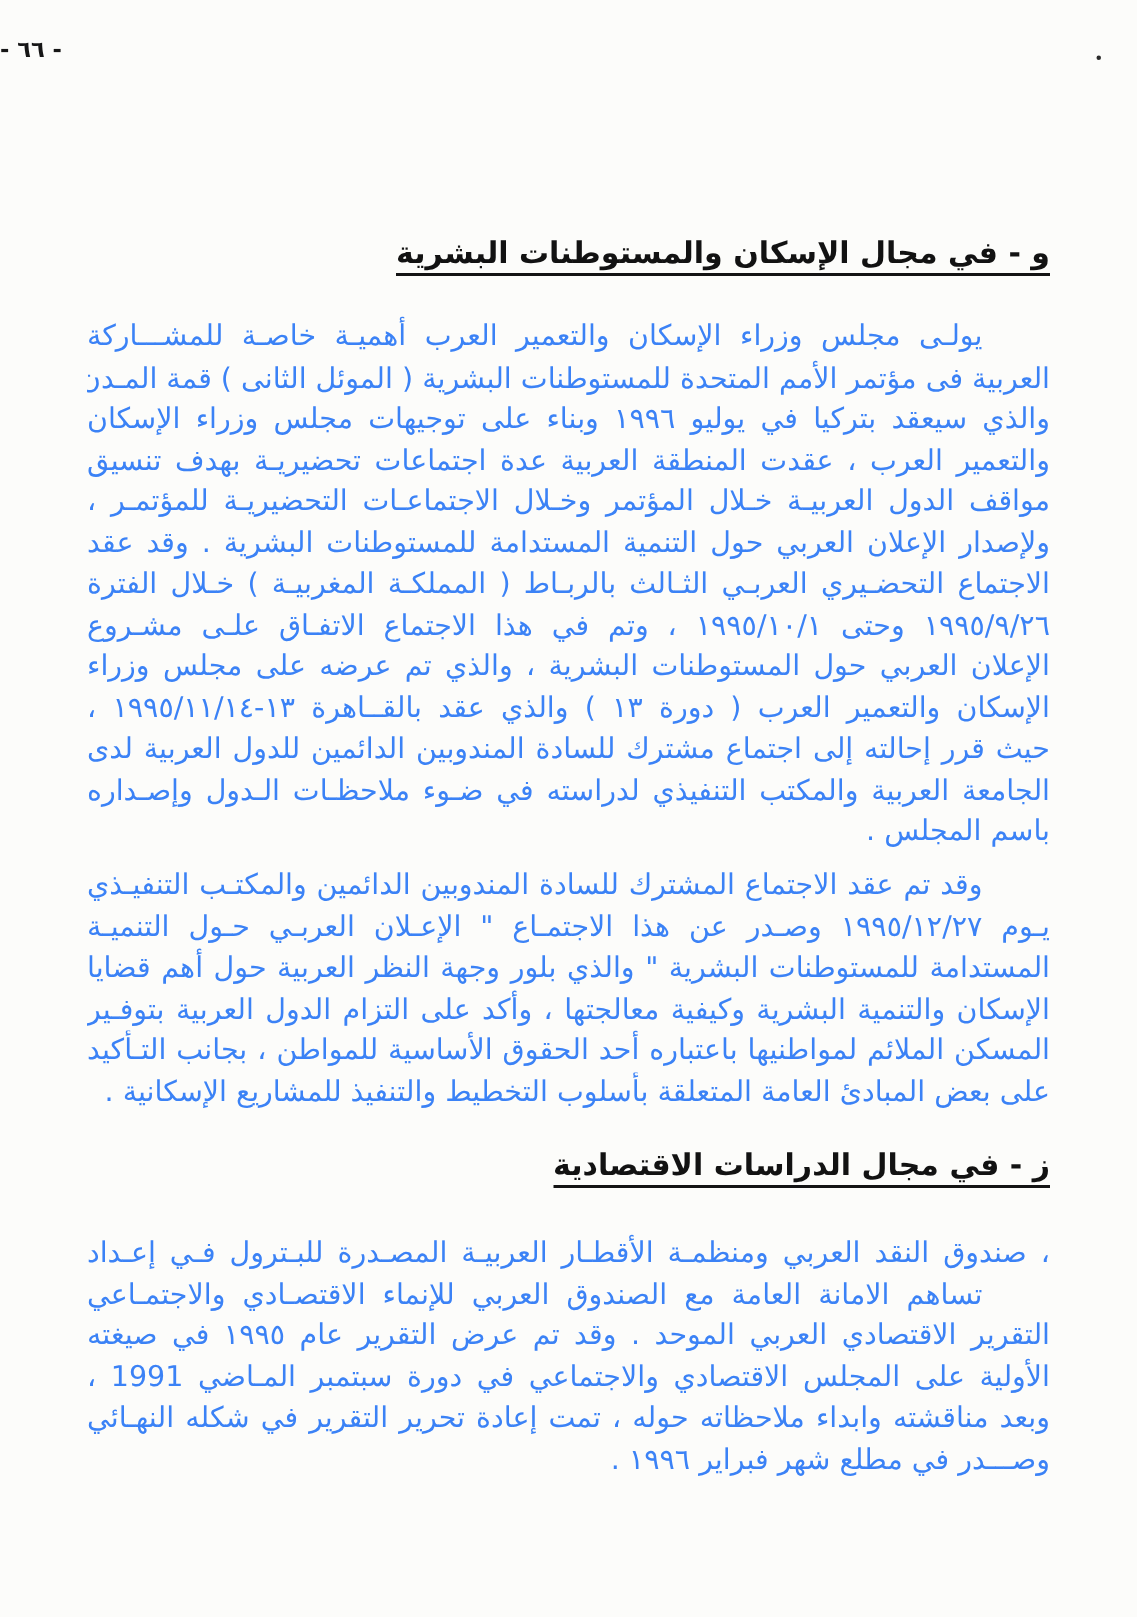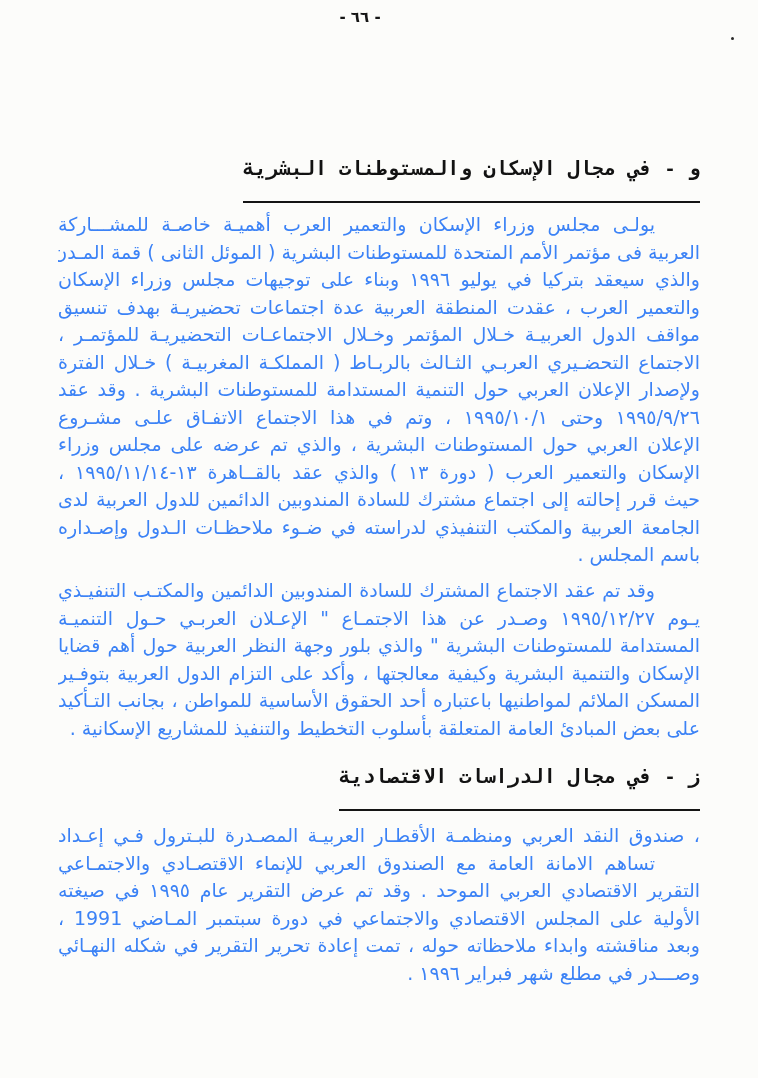--- a/index.html
+++ b/index.html
@@ -8,22 +8,22 @@
     width:758px;height:1078px;
     margin:0 auto;
     background:#fcfcfa;
     overflow:hidden;
     font-family:"DejaVu Sans", sans-serif;
     color:#1b1b1b;
     direction:rtl;
   }
   .pageno{
     position:absolute;
-    top:8px;left:0;right:38px;
-    text-align:center;
+    top:24px;left:0;right:38px;
+    text-align:left;
     font-size:15px;
     font-weight:600;
     letter-spacing:3px;
     color:#161616;
   }
   .corner-dot{
     position:absolute;
     top:37px;left:731px;
     width:3px;height:3px;
     border-radius:50%;
@@ -35,22 +35,21 @@
     margin:0;
     text-align:right;
     font-size:20px;
     font-weight:bold;
     color:#121212;
     direction:rtl;
   }
   .heading .hline{
     display:inline-block;
     border-bottom:2.5px solid #141414;
-    padding-bottom:20px;
-    font-family:Liberation Mono, monospace;
+    padding-bottom:2px;
   }
   .h1pos{top:156px;}
   .h2pos{top:764px;}
   .para{
     position:absolute;
     left:58px;right:58px;
     direction:rtl;
     font-size:19px;
     color:#3b82f6;
   }
@@ -79,22 +78,22 @@
   <h2 class="heading h1pos">
     <span class="hline">و - في مجال الإسكان والمستوطنات البشرية</span>
   </h2>
 
   <div class="para p1pos">
     <div class="tline firstline">يولـى مجلس وزراء الإسكان والتعمير العرب أهميـة خاصـة للمشـــاركة</div>
     <div class="tline">العربية فى مؤتمر الأمم المتحدة للمستوطنات البشرية ( الموئل الثانى ) قمة المـدن</div>
     <div class="tline">والذي سيعقد بتركيا في يوليو ١٩٩٦ وبناء على توجيهات مجلس وزراء الإسكان</div>
     <div class="tline">والتعمير العرب ، عقدت المنطقة العربية عدة اجتماعات تحضيريـة بهدف تنسيق</div>
     <div class="tline">مواقف الدول العربيـة خـلال المؤتمر وخـلال الاجتماعـات التحضيريـة للمؤتمـر ،</div>
+    <div class="tline">ولإصدار الإعلان العربي حول التنمية المستدامة للمستوطنات البشرية . وقد عقد</div>
     <div class="tline">الاجتماع التحضـيري العربـي الثـالث بالربـاط ( المملكـة المغربيـة ) خـلال الفترة</div>
-    <div class="tline">ولإصدار الإعلان العربي حول التنمية المستدامة للمستوطنات البشرية . وقد عقد</div>
     <div class="tline">١٩٩٥/٩/٢٦ وحتى ١٩٩٥/١٠/١ ، وتم في هذا الاجتماع الاتفـاق علـى مشـروع</div>
     <div class="tline">الإعلان العربي حول المستوطنات البشرية ، والذي تم عرضه على مجلس وزراء</div>
     <div class="tline">الإسكان والتعمير العرب ( دورة ١٣ ) والذي عقد بالقــاهرة ١٩٩٥/١١/١٤‎-‎١٣ ،</div>
     <div class="tline">حيث قرر إحالته إلى اجتماع مشترك للسادة المندوبين الدائمين للدول العربية لدى</div>
     <div class="tline">الجامعة العربية والمكتب التنفيذي لدراسته في ضـوء ملاحظـات الـدول وإصـداره</div>
     <div class="tline lastline">باسم المجلس .</div>
   </div>
 
   <div class="para p2pos">
     <div class="tline firstline">وقد تم عقد الاجتماع المشترك للسادة المندوبين الدائمين والمكتـب التنفيـذي</div>

